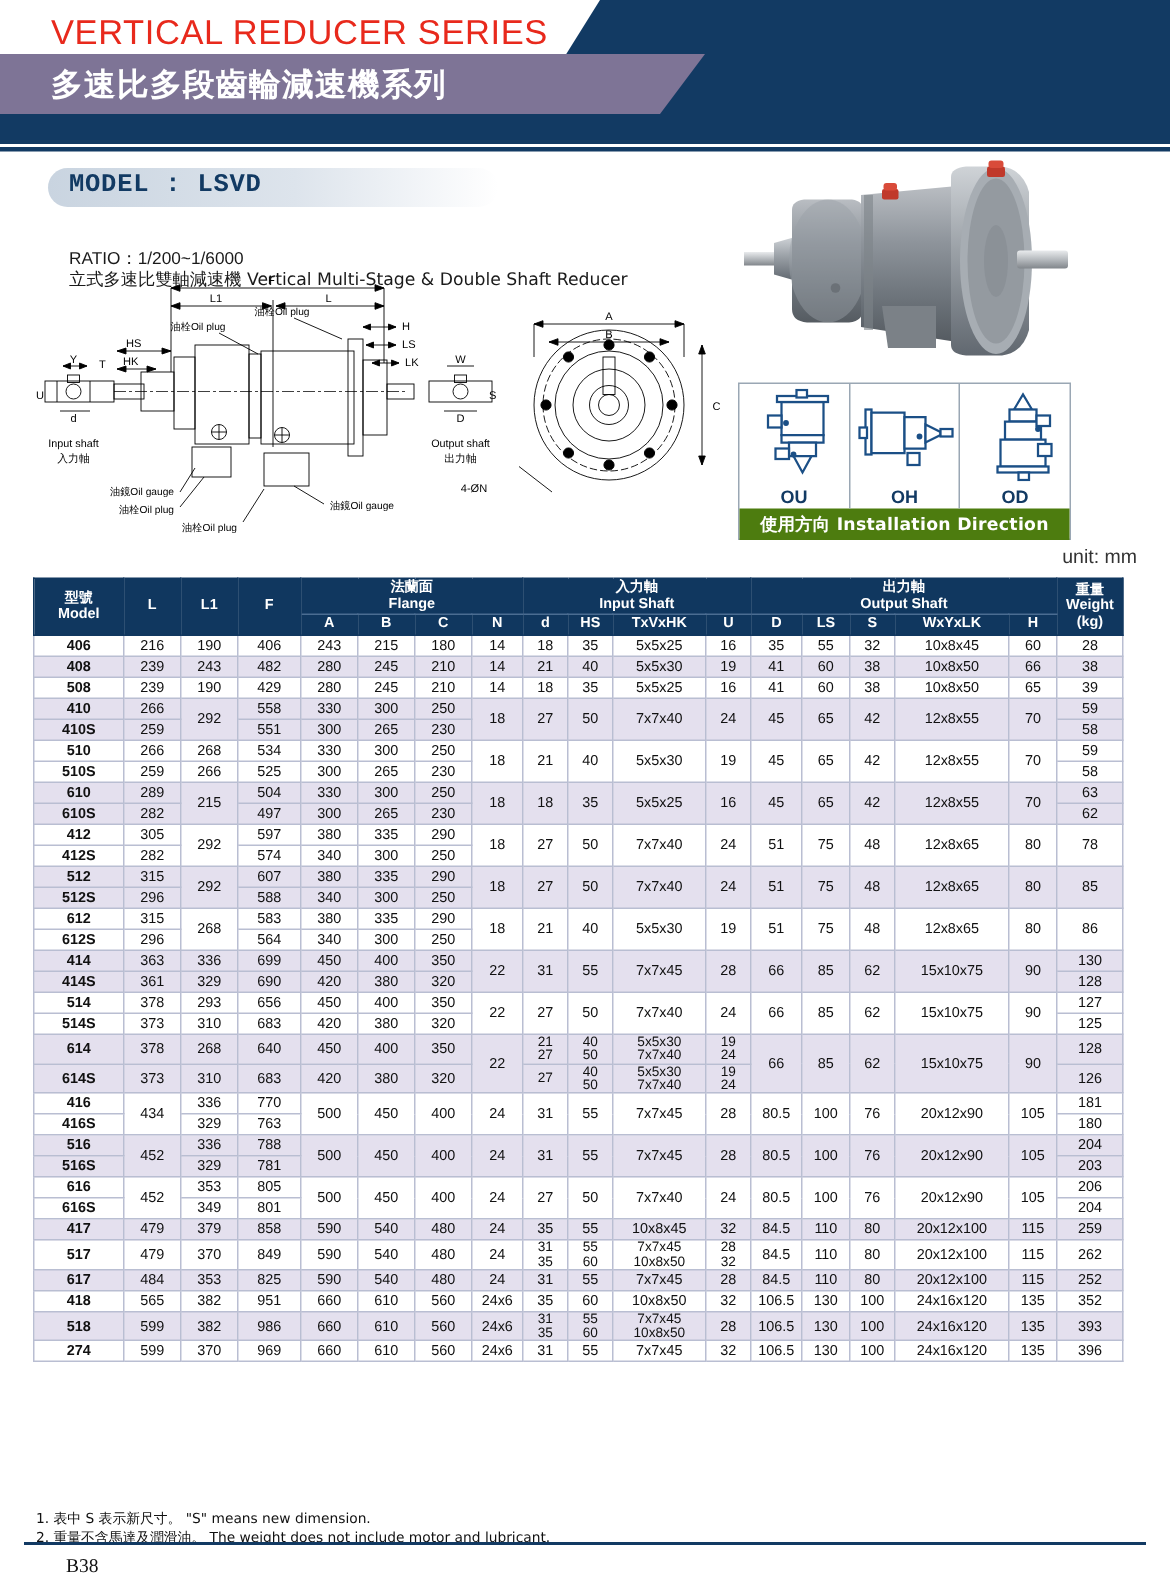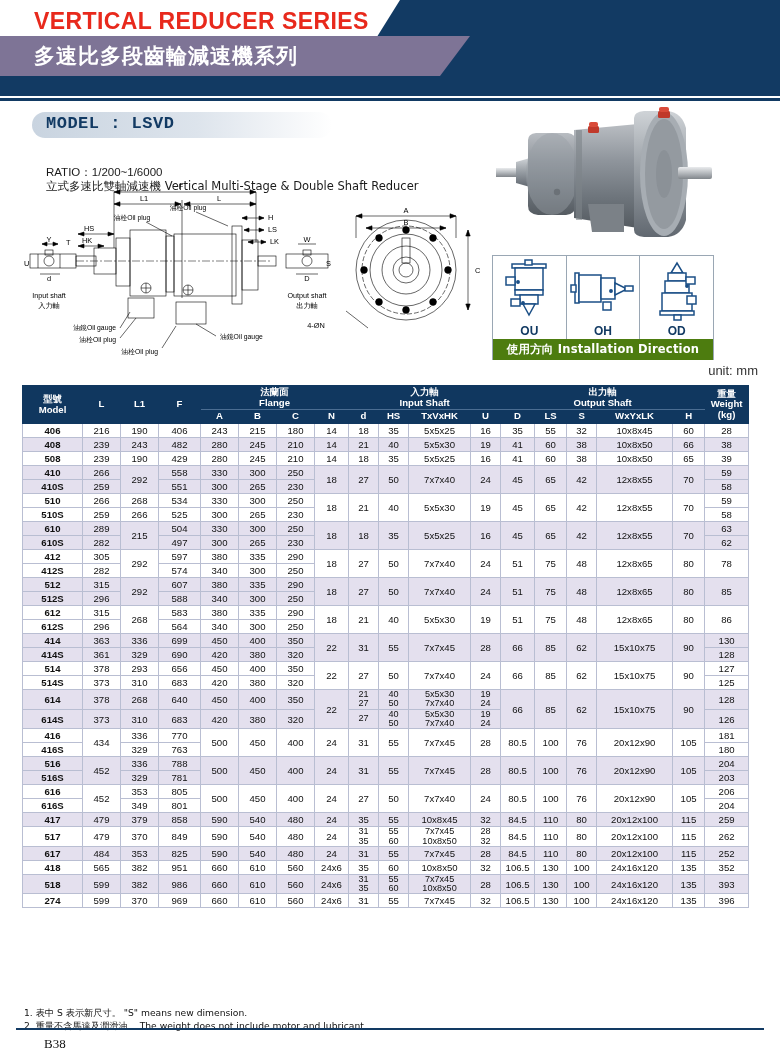--- a/index.html
+++ b/index.html
@@ -19,21 +19,21 @@
   .hdr-navy-block {
     position:absolute; left:340px; top:0; width:440px; height:96px;
     background:#123a63;
     clip-path: polygon(122px 0, 440px 0, 440px 96px, 0 96px, 0 96px, 60px 0);
   }
   .hdr-navy-bottom {
     position:absolute; left:0; top:76px; width:780px; height:20px; background:#123a63;
   }
   .hdr-title-en {
     position:absolute; left:34px; top:8px;
-    font-size:23px; font-weight:bold; color:#e8291c;
+    font-size:23px; font-weight:normal; color:#e8291c;
     letter-spacing:0.4px; z-index:5;
   }
   .hdr-purple-bar {
     position:absolute; left:0; top:36px; width:500px; height:40px;
     background:#7e7496;
     clip-path: polygon(0 0, 470px 0, 440px 40px, 0 40px);
     z-index:3;
   }
   .hdr-title-cn {
     position:absolute; left:34px; top:42px;
@@ -78,21 +78,21 @@
   }
 
   
   .inst-panel {
     position:absolute; left:492px; top:255px; width:222px; height:105px;
     background:#fff; border:1px solid #9aa7b4;
   }
   .inst-cells { display:flex; height:83px; }
   .inst-cell {
     flex:1; position:relative; border-right:1px solid #9aa7b4;
-    display:flex; flex-direction:column; align-items:center; justify-content:flex-start;
+    display:flex; flex-direction:column; align-items:flex-end; justify-content:flex-start;
     padding-top:3px;
   }
   .inst-cell:last-child { border-right:none; }
   .inst-label {
     position:absolute; bottom:1px; left:0; right:0; text-align:center;
     font-size:12px; font-weight:bold; color:#123a63;
   }
   .inst-footer {
     height:21px; background:#4d7c0f; color:#fff;
     display:flex; align-items:center; justify-content:center;

